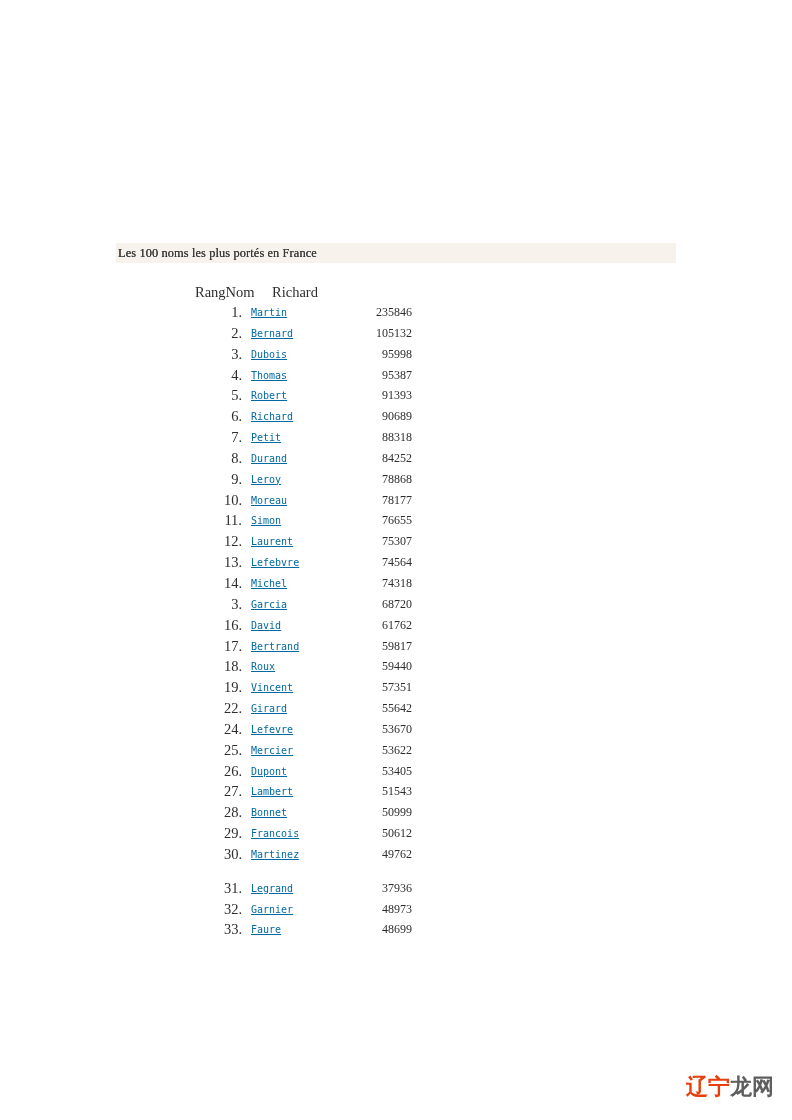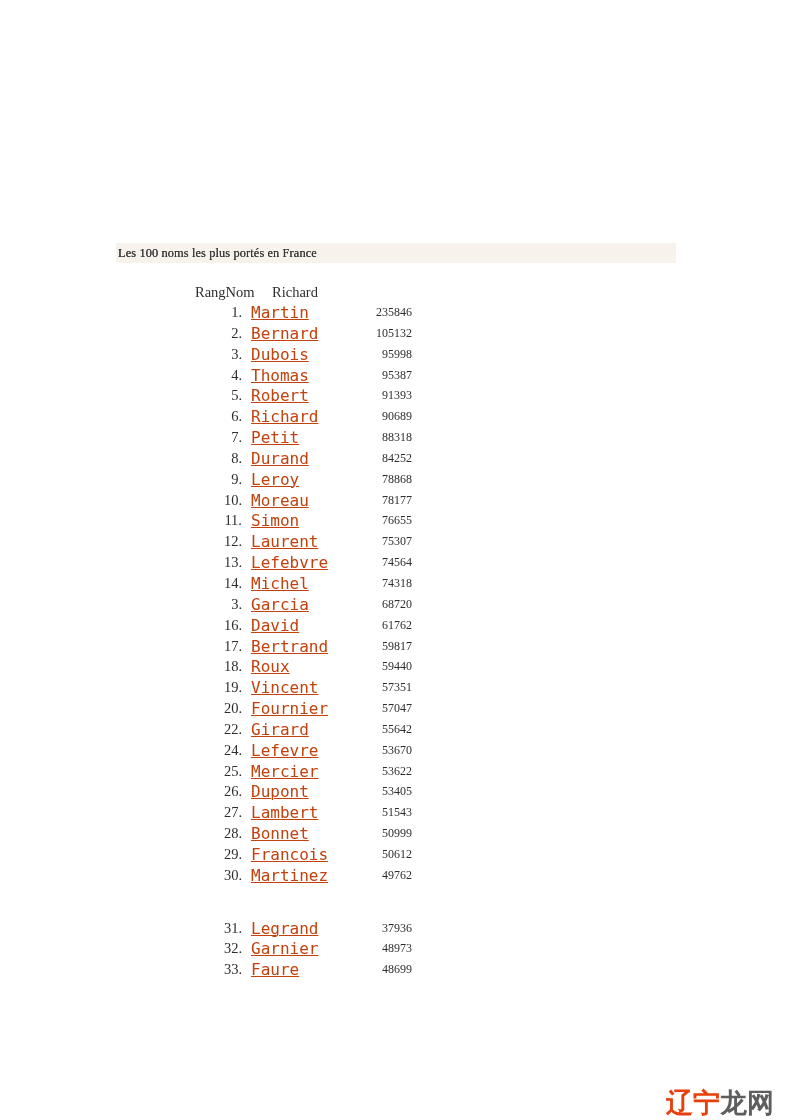--- a/index.html
+++ b/index.html
@@ -88,44 +88,44 @@
 
   .rows {
     position: relative;
   }
 
   .row {
     position: relative;
     height: 20.85px;
   }
   .row.gap-before {
-    margin-top: 32px;
+    margin-top: 13px;
   }
 
   .rank {
     position: absolute;
     left: 178px;
     width: 52px;
     text-align: right;
     top: 0;
     font-family: "Liberation Serif", "DejaVu Serif", serif;
     font-size: 14.5px;
     line-height: 19px;
     color: #2e2e2e;
     white-space: nowrap;
   }
 
   .name-link {
     position: absolute;
     left: 239px;
     top: 0;
     font-family: "DejaVu Sans Mono", "Liberation Mono", monospace;
-    font-size: 16px;
+    font-size: 10px;
     line-height: 19px;
-    color: #c2410c;
+    color: #0369a1;
     text-decoration: underline;
     text-decoration-thickness: 1px;
     text-underline-offset: 1px;
     white-space: nowrap;
     cursor: pointer;
   }
 
   .count {
     position: absolute;
     left: 300px;
@@ -136,23 +136,23 @@
     font-size: 12px;
     line-height: 19px;
     color: #2e2e2e;
     white-space: nowrap;
   }
 
   
   .watermark {
     position: absolute;
     right: 18px;
-    bottom: 3px;
+    bottom: 22px;
     font-family: Liberation Serif, serif;
-    font-size: 27px;
+    font-size: 22px;
     font-weight: bold;
     line-height: 1;
     letter-spacing: 0px;
     white-space: nowrap;
     user-select: none;
   }
   .watermark .wm-a {
     color: #e8400c;
     -webkit-text-stroke: 2.2px #ffffff;
     paint-order: stroke fill;
@@ -279,25 +279,20 @@
           <span class="rank">18.</span>
           <a class="name-link" href="#">Roux</a>
           <span class="count">59440</span>
         </div>
         <div class="row">
           <span class="rank">19.</span>
           <a class="name-link" href="#">Vincent</a>
           <span class="count">57351</span>
         </div>
         <div class="row">
-          <span class="rank">20.</span>
-          <a class="name-link" href="#">Fournier</a>
-          <span class="count">57047</span>
-        </div>
-        <div class="row">
           <span class="rank">22.</span>
           <a class="name-link" href="#">Girard</a>
           <span class="count">55642</span>
         </div>
         <div class="row">
           <span class="rank">24.</span>
           <a class="name-link" href="#">Lefevre</a>
           <span class="count">53670</span>
         </div>
         <div class="row">

